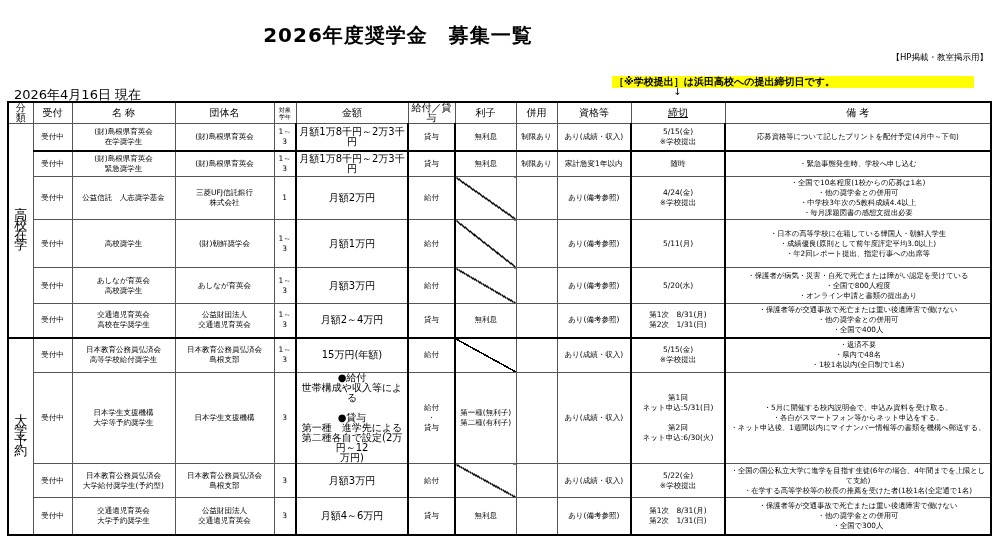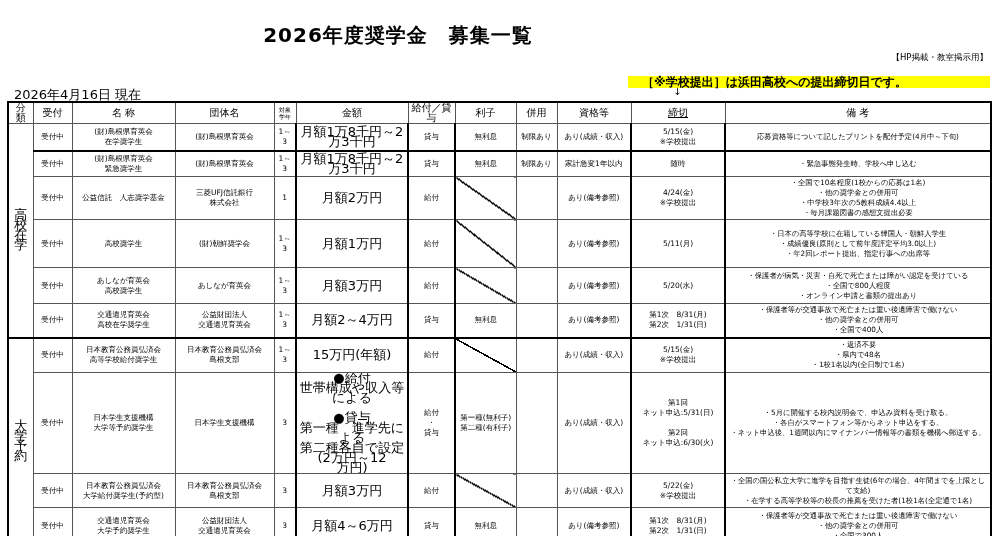--- a/index.html
+++ b/index.html
@@ -2,35 +2,35 @@
 <html><head>
 <meta charset="utf-8">
 <style>
   html, body { margin:0; padding:0; background:#ffffff; }
   body { width:1000px; height:536px; position:relative; overflow:hidden;
          font-family:"DejaVu Sans", sans-serif; color:#000; }
   .title { position:absolute; left:0; width:796px; top:22px; text-align:center;
            font-size:20px; font-weight:bold; letter-spacing:1px; }
   .intro { position:absolute; left:8px; top:50px; font-size:9.5px; line-height:14px; }
   .hpnote { position:absolute; right:12px; top:52px; font-size:8.5px; }
-  .yellow { position:absolute; left:628px; top:76px; width:362px; height:12px;
-            background:#ffff00; font-size:12px; font-weight:bold; line-height:12px;
-            padding-left:14px; box-sizing:border-box; }
+  .yellow { position:absolute; left:612px; top:76px; width:362px; height:12px;
+            background:#ffff00; font-size:10px; font-weight:bold; line-height:12px;
+            padding-left:2px; box-sizing:border-box; }
   .arrow { position:absolute; left:673px; top:86px; font-size:10px; }
   .asof { position:absolute; left:14px; top:86px; font-size:13px; }
   table.main { position:absolute; left:7px; top:101px; width:983px;
                border-collapse:collapse; table-layout:fixed;
                border:2px solid #000; font-size:7.5px; }
   table.main td, table.main th { border:1px solid #555; text-align:center;
                vertical-align:middle; padding:0 2px; line-height:10px; overflow:hidden; }
   table.main th { font-weight:normal; height:17px; font-size:10px; }
   th.deadline { font-weight:bold; text-decoration:underline; }
   td.cat { font-size:13px; line-height:15px; border-right:2px solid #000; }
   td.note { text-align:left; font-size:7.3px; line-height:9.5px; padding-left:3px; }
-  td.amount { font-size:13px;margin-top:45px; }
+  td.amount { font-size:10px;margin-top:45px; }
   td.slash { background:
       linear-gradient(to top right, transparent calc(50% - 0.8px), #000 calc(50% - 0.8px),
                       #000 calc(50% + 0.8px), transparent calc(50% + 0.8px)); }
   tr.thick td { border-bottom:2px solid #000; }
   tr.groupstart td { border-top:2px solid #000; }
   .vcol { border-left:2px solid #000 !important; }
   .footer { position:absolute; left:1px; top:510px; font-size:15px;margin-top:32px; }
   .line { display:block; }
 </style>
 </head>

